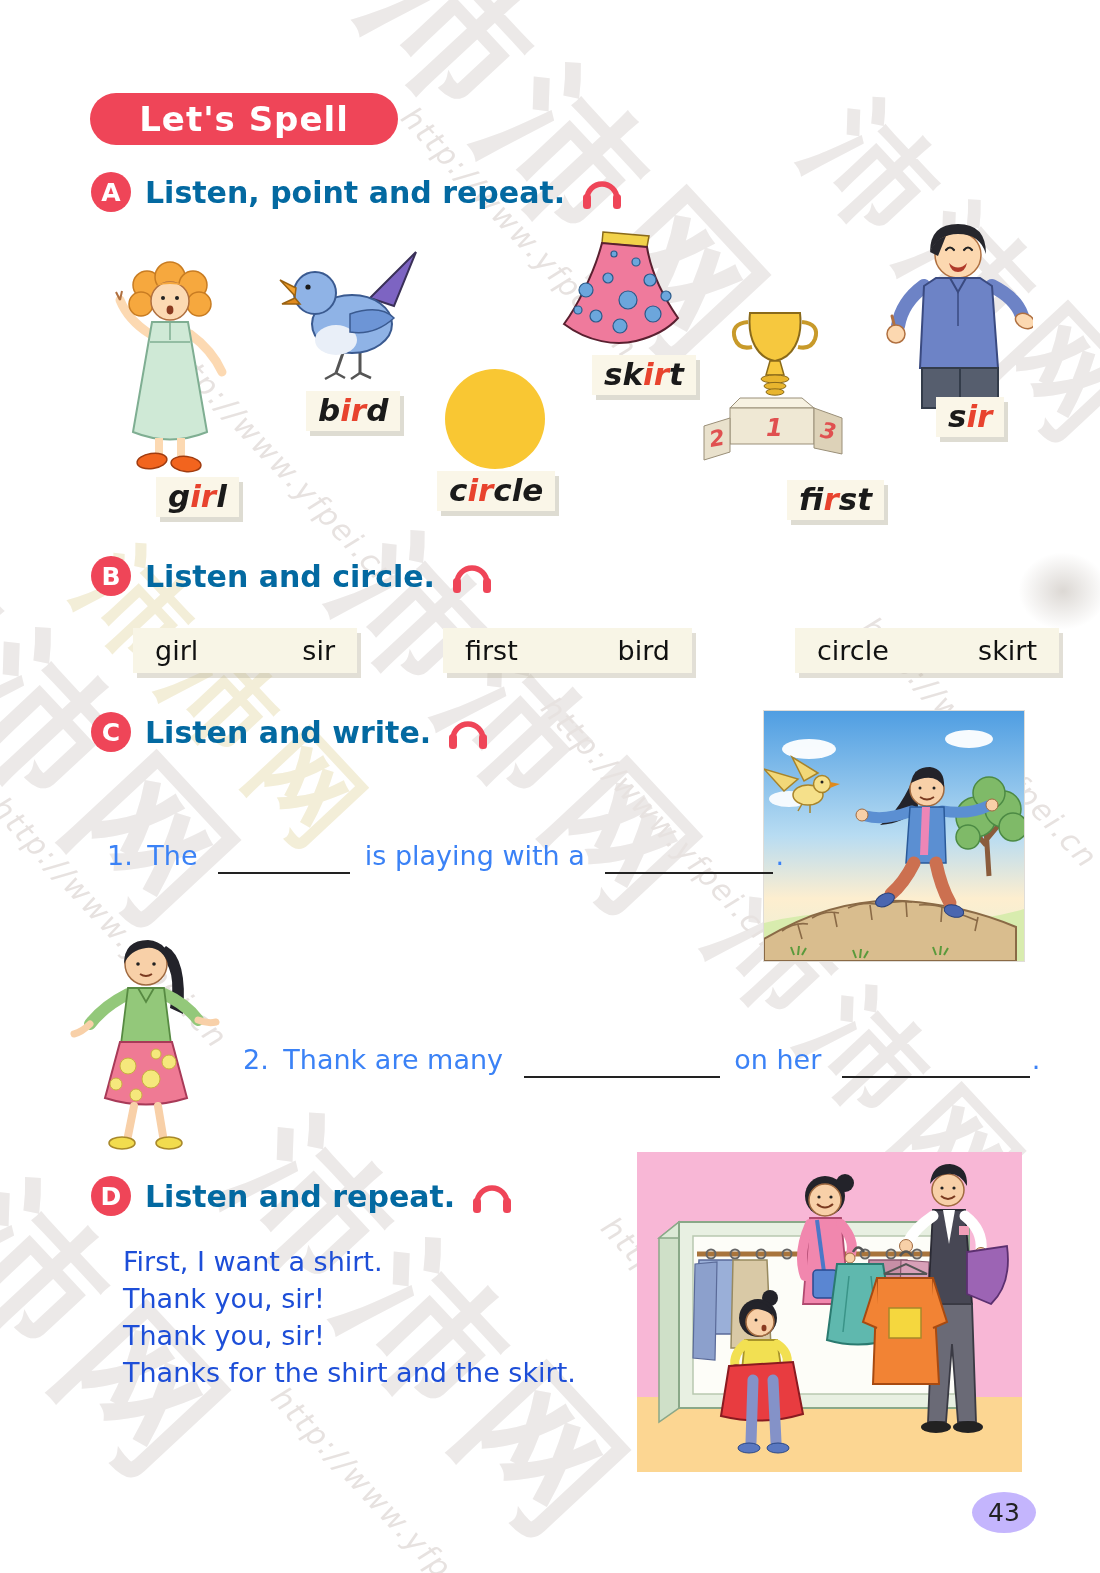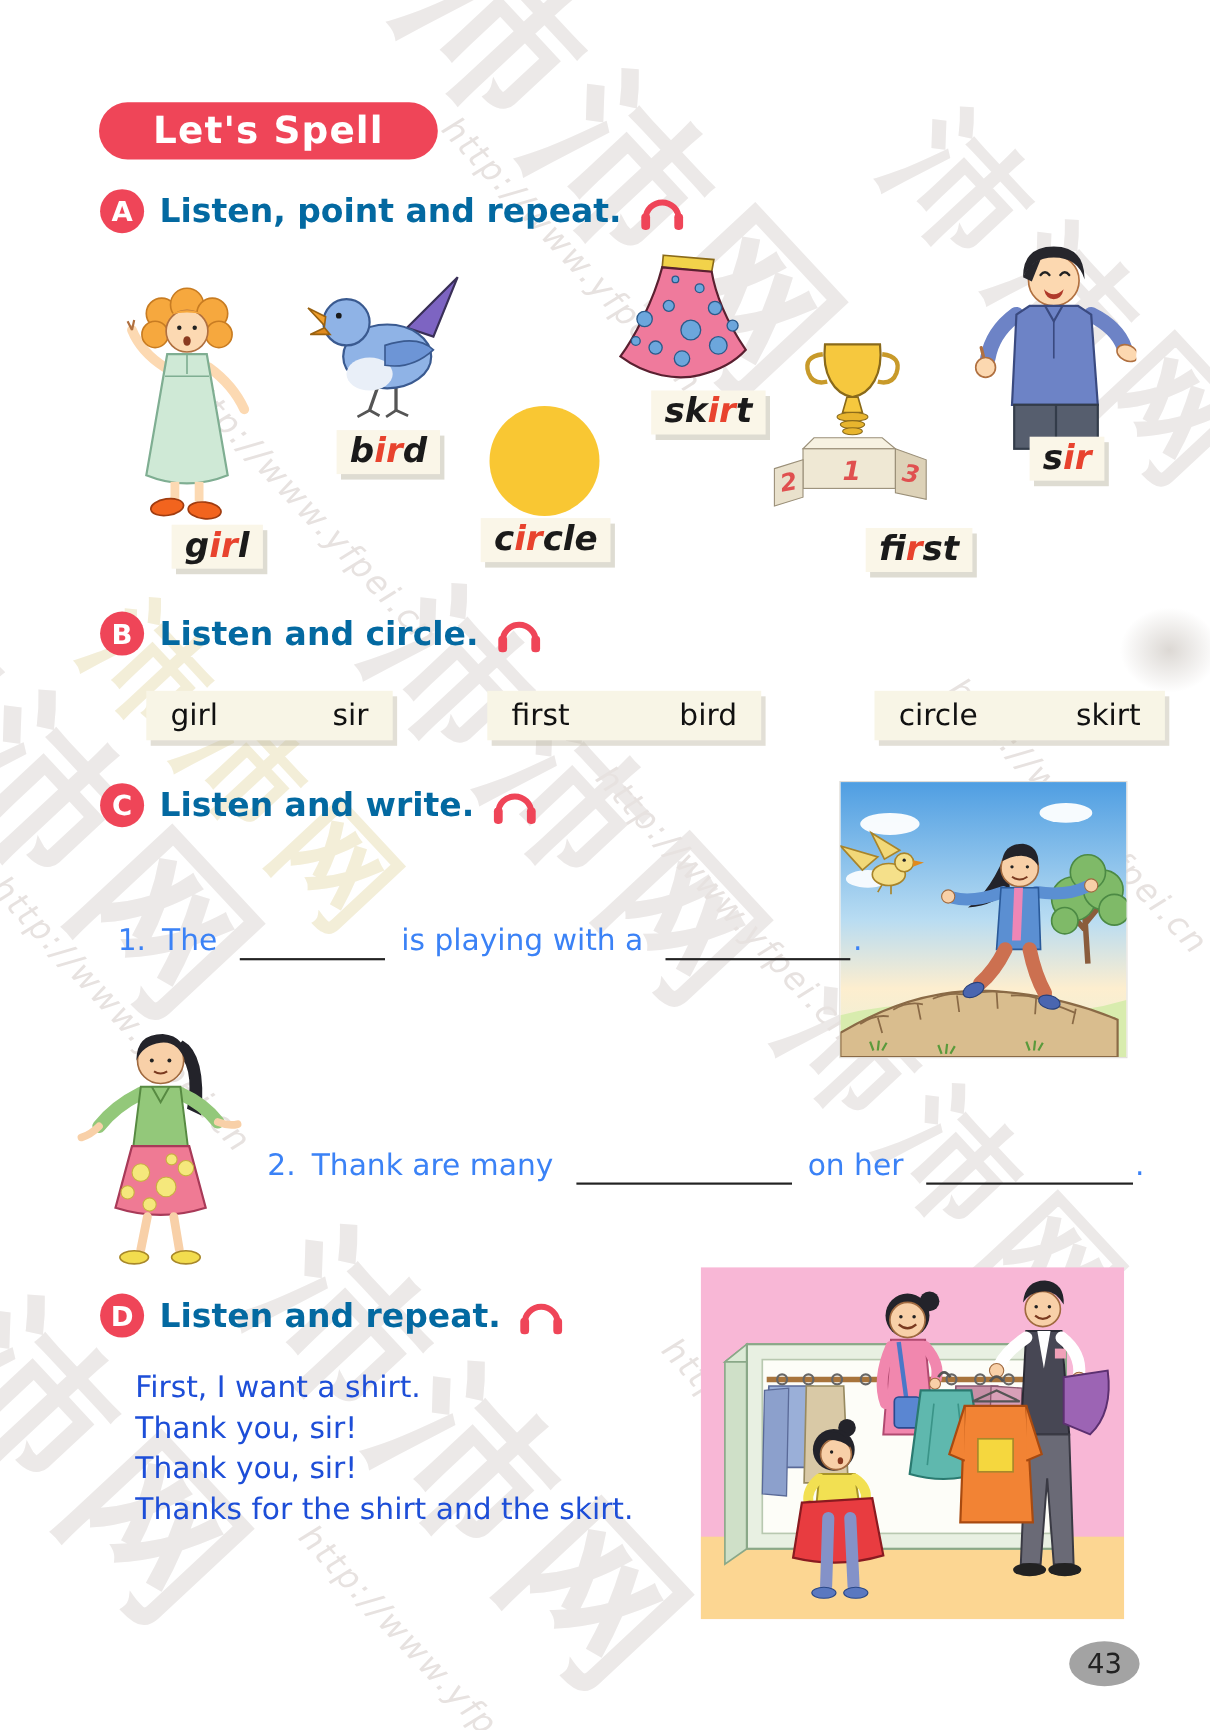--- a/index.html
+++ b/index.html
@@ -36,21 +36,21 @@
   .sentence span{margin-right:6px;}
   .blank{display:inline-block;border-bottom:2.5px solid #222;height:2px;
       transform:translateY(9px);margin:0 6px;}
   .endmark{margin-left:-4px;}
   
   .chant{position:absolute;left:123px;top:1243px;font-size:27px;color:#1d4ed8;line-height:37px;z-index:2;}
   
   .fig{position:absolute;z-index:1;}
   .circle-shape{border-radius:50%;background:#f9c733;}
   .scene{border:1px solid #e0ddd8;}
-  .pagebadge{position:absolute;left:972px;top:1492px;width:64px;height:41px;background:#a3a3a3;
+  .pagebadge{position:absolute;left:972px;top:1492px;width:64px;height:41px;background:#c4b5fd;
       border-radius:50%;display:flex;align-items:center;justify-content:center;font-size:25px;
       color:#222;z-index:2;}
 </style>
 </head>
 <body>
 
 <div class="page">
 
   <span class="wm" style="left:-60px;top:470px;font-size:150px">沛沛网</span>
   <span class="wm" style="left:470px;top:-95px;font-size:150px">沛沛网</span>

